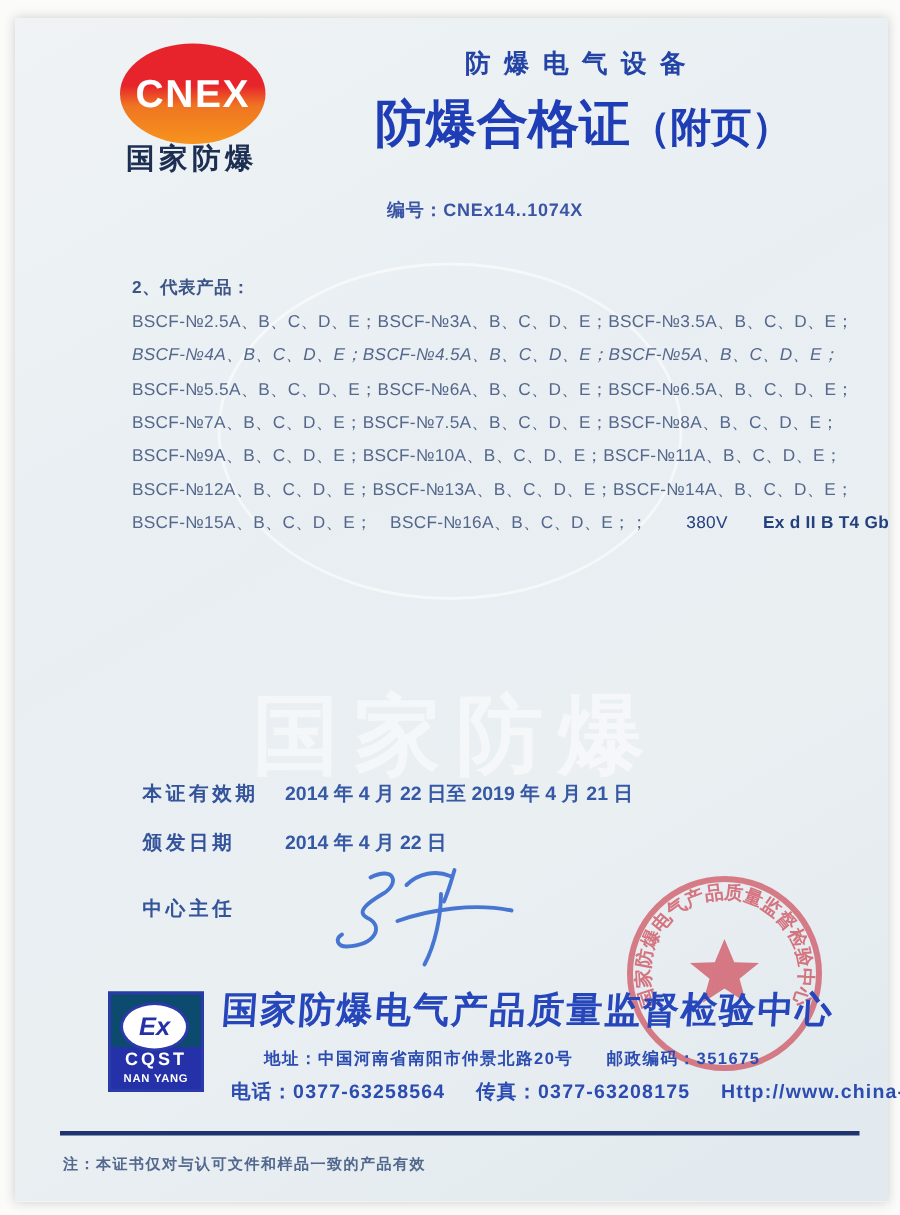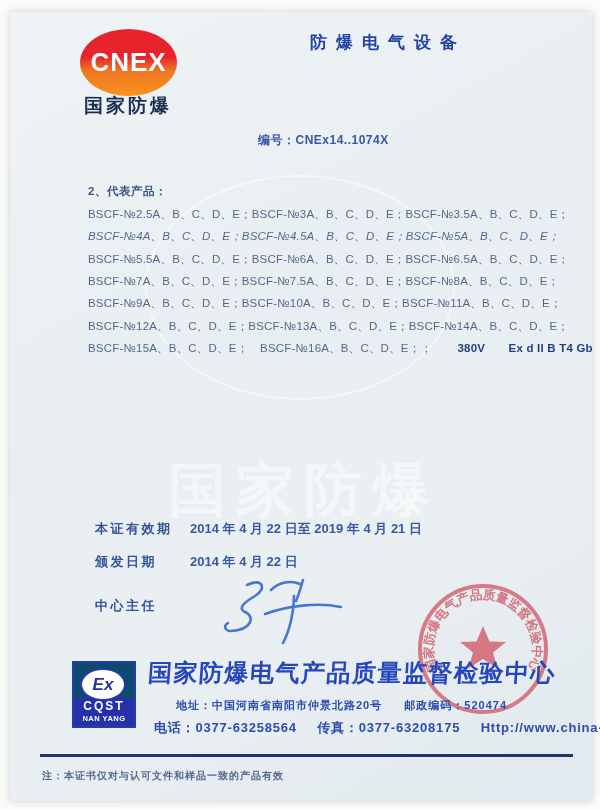--- a/index.html
+++ b/index.html
@@ -24,21 +24,21 @@
   .main-title { position:absolute; left:203px; top:60px; width:372px; text-align:center;
     font-size:34px; font-weight:bold; color:#1f3db4; white-space:nowrap; }
   .main-title .suffix { font-size:27px; }
   .cert-no { position:absolute; left:258px; top:132px; font-size:12px; font-weight:bold;
     color:#3a55a5; letter-spacing:0.5px; }
   
   .item { position:absolute; left:88px; font-size:11.5px; font-weight:bold;
     color:#3d5586; letter-spacing:0.5px; white-space:nowrap; }
   .prow { position:absolute; left:88px; width:480px; font-size:11.5px; color:#55688c;
     letter-spacing:0.2px; white-space:nowrap; }
-  .prow .voltage { margin-left:22px; font-weight:bold; color:#233f7e; }
+  .prow .voltage { margin-left:22px; font-weight:normal; color:#233f7e; }
   .prow .marking { margin-left:20px; font-weight:bold; color:#233f7e; }
   
   .wm-oval { position:absolute; left:145px; top:175px; width:310px; height:225px;
     border:2px solid rgba(255,255,255,0.55); border-radius:50%; }
   .wm-text { position:absolute; left:168px; top:452px; font-size:58px; font-weight:bold;
     color:rgba(255,255,255,0.5); letter-spacing:10px; white-space:nowrap; }
   
   .f-label { position:absolute; left:95px; font-size:13px; font-weight:bold;
     color:#33549a; letter-spacing:2.5px; white-space:nowrap; }
   .f-value { position:absolute; left:190px; font-size:13px; font-weight:bold;
@@ -75,20 +75,23 @@
   <div class="page"></div>
 
   <div class="wm-oval"></div>
   <div class="wm-text">国家防爆</div>
 
   <div class="cnex-logo">
     <span>CNEX</span>
   </div>
   <div class="logo-sub">国家防爆</div>
   <div class="super-title">防爆电气设备</div>
+  <div class="main-title">
+    <span>防爆合格证</span><span class="suffix">（附页）</span>
+  </div>
   <div class="cert-no">
     <span>编号：</span><span>CNEx14..1074X</span>
   </div>
 
   <div class="item" style="top:184px;">2、代表产品：</div>
 
   <div class="prow" style="top:207px;text-align:center;">BSCF-№2.5A、B、C、D、E；BSCF-№3A、B、C、D、E；BSCF-№3.5A、B、C、D、E；</div>
   <div class="prow" style="top:229px;font-style:italic;">BSCF-№4A、B、C、D、E；BSCF-№4.5A、B、C、D、E；BSCF-№5A、B、C、D、E；</div>
   <div class="prow" style="top:252px;">BSCF-№5.5A、B、C、D、E；BSCF-№6A、B、C、D、E；BSCF-№6.5A、B、C、D、E；</div>
   <div class="prow" style="top:274px;">BSCF-№7A、B、C、D、E；BSCF-№7.5A、B、C、D、E；BSCF-№8A、B、C、D、E；</div>
@@ -129,21 +132,21 @@
 
   <div class="ex-box">
     <div class="blue-band"></div>
     <div class="ex-oval">Ex</div>
     <div class="ex-cqst">CQST</div>
     <div class="ex-ny">NAN YANG</div>
   </div>
   <div class="org-name">国家防爆电气产品质量监督检验中心</div>
   <div class="addr-line">
     <span>地址：中国河南省南阳市仲景北路20号</span>
-    <span class="gap">邮政编码：520474</span>
+    <span class="gap">邮政编码：351675</span>
   </div>
   <div class="phone-line">
     <span>电话：0377-63258564</span>
     <span class="gap">传真：0377-63208175</span>
     <span class="gap">Http://www.china-ex.com</span>
   </div>
   <div class="rule"></div>
   <div class="note">注：本证书仅对与认可文件和样品一致的产品有效</div>
 </div>
 

